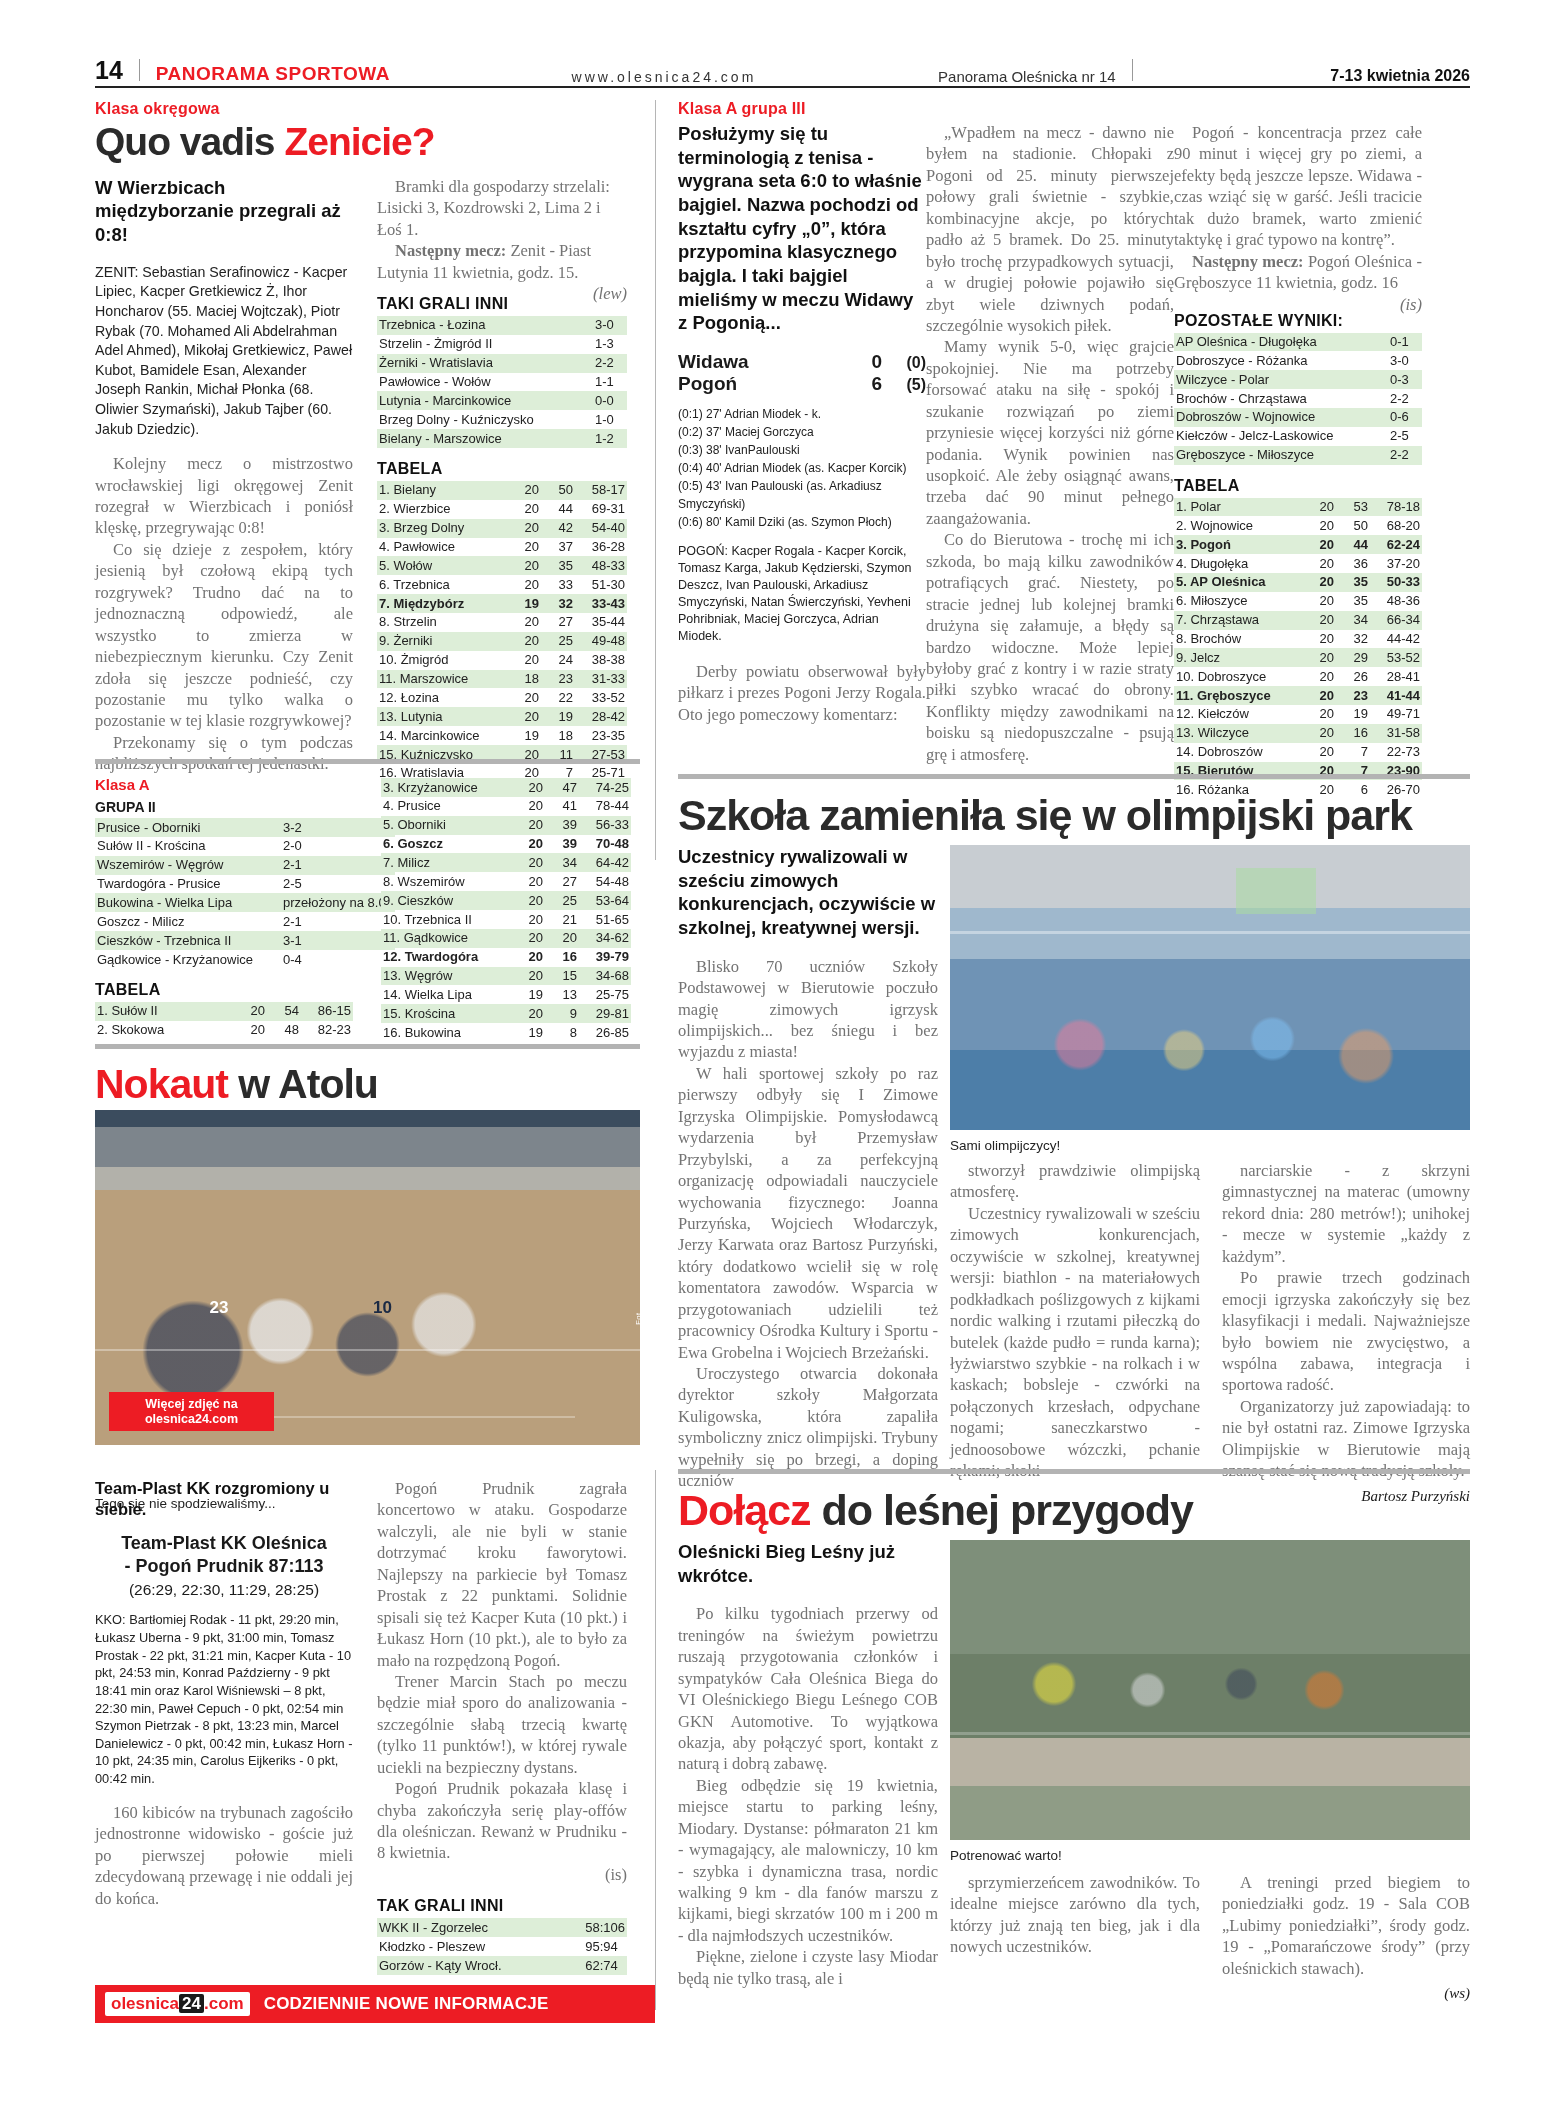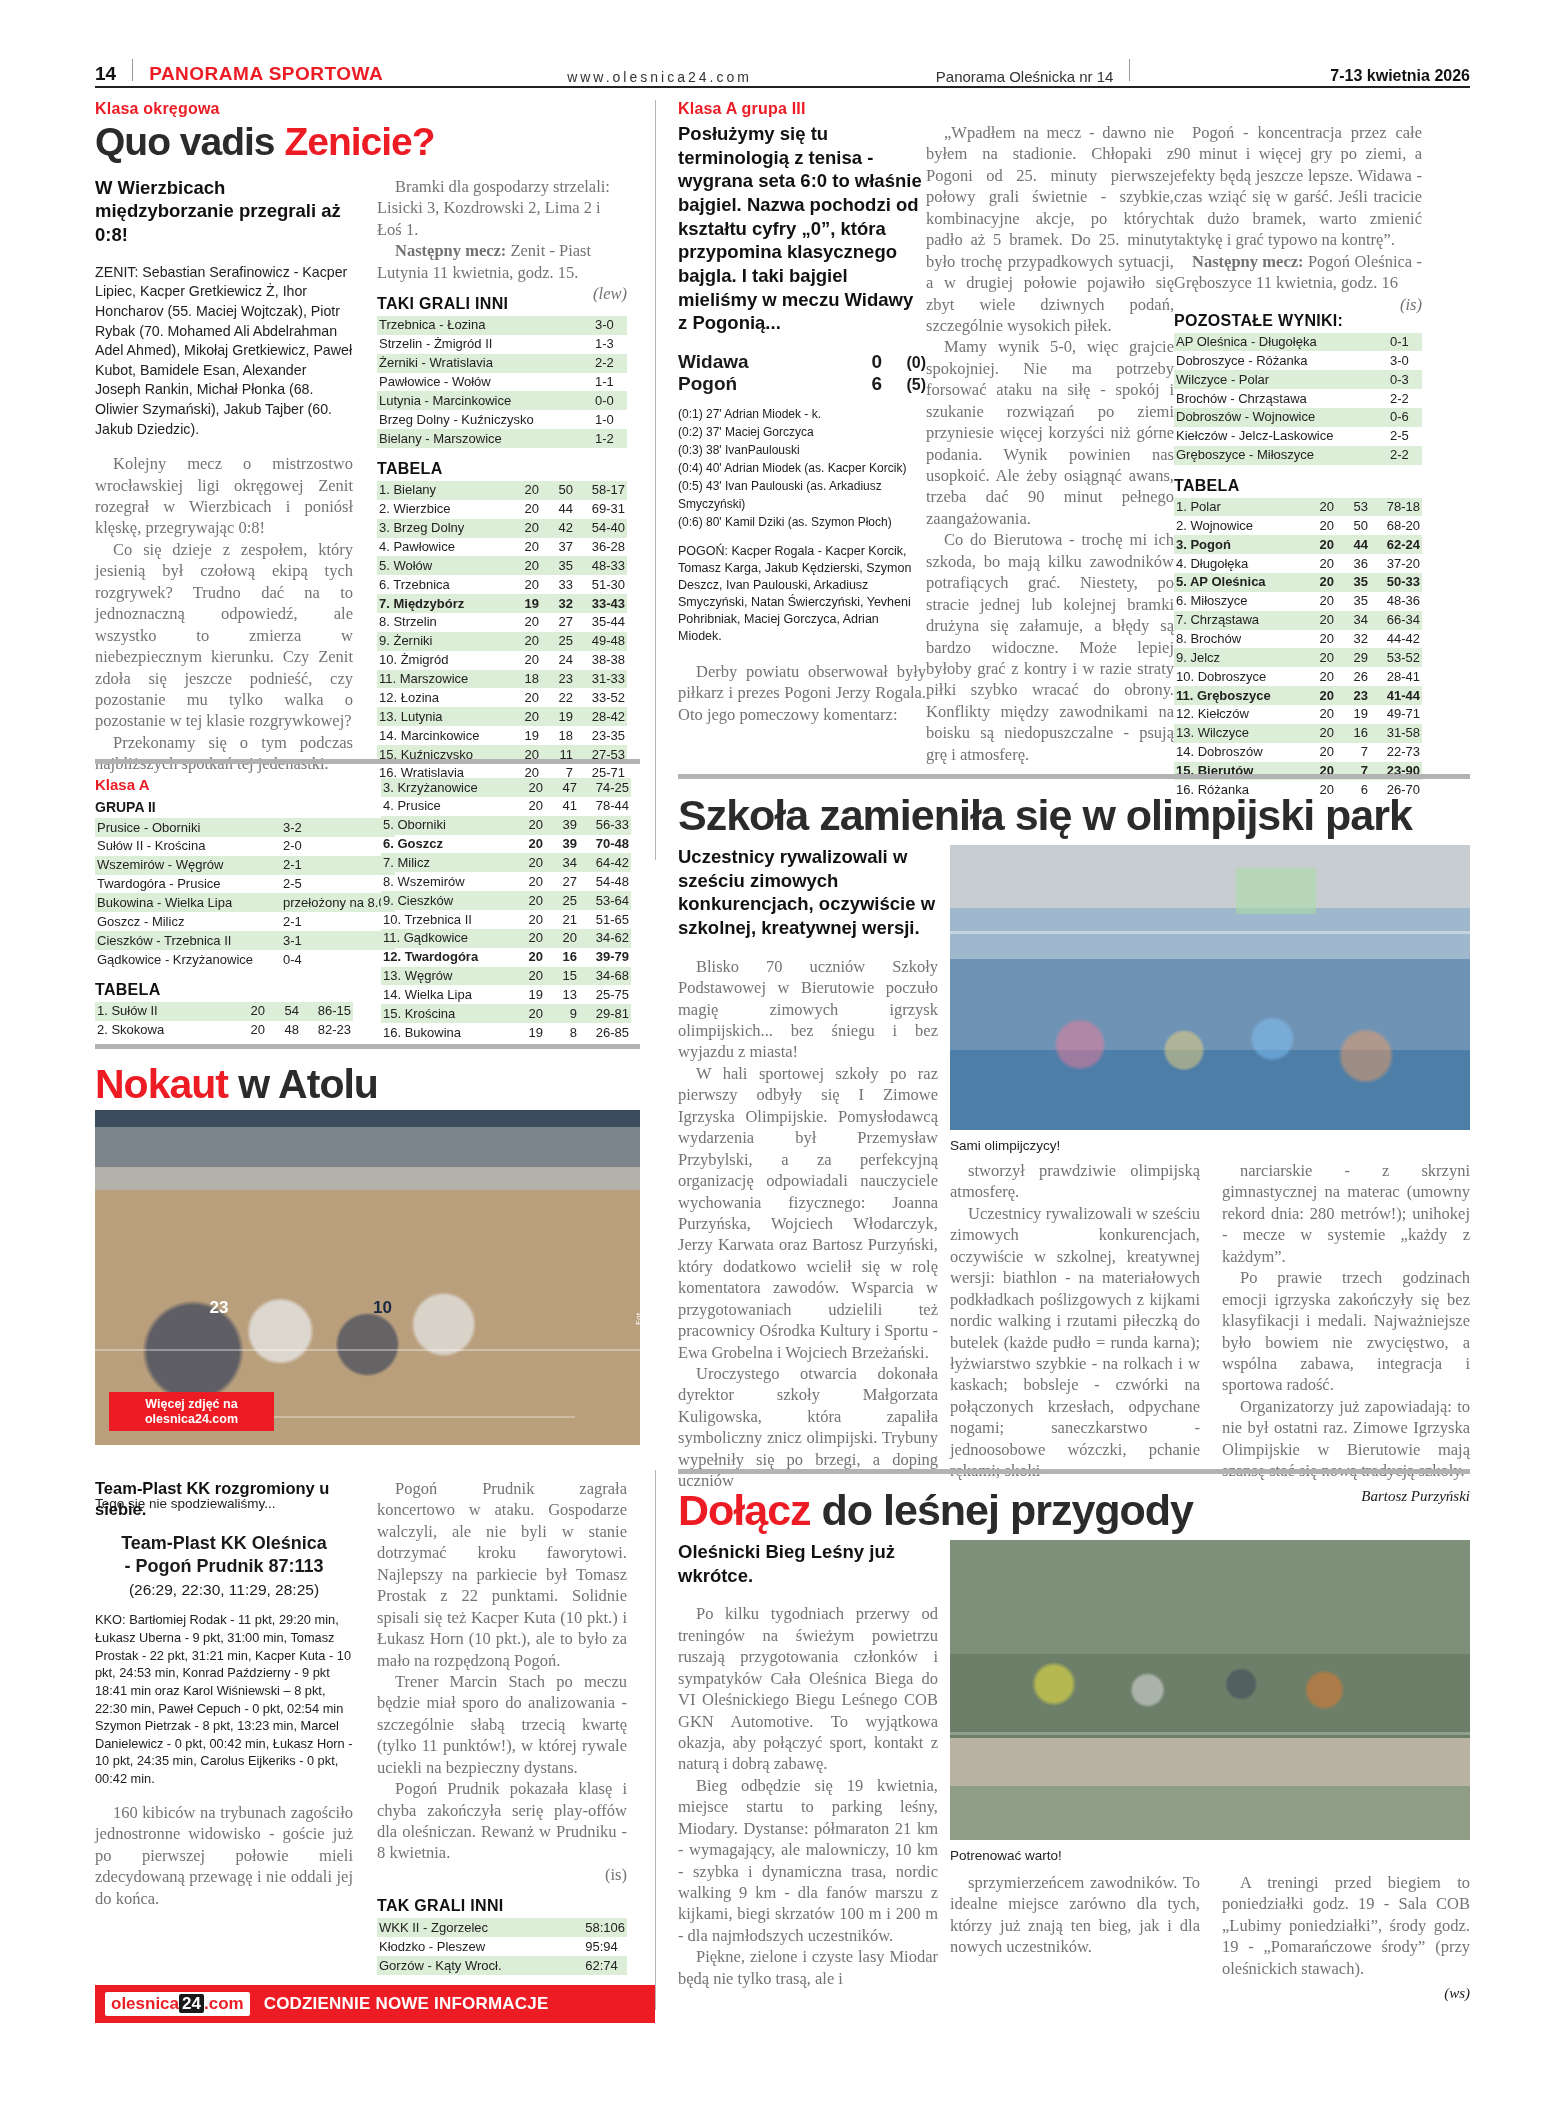--- a/index.html
+++ b/index.html
@@ -11,21 +11,21 @@
     color:#1a1a1a;
     position:relative;
   }
   .page { position:relative; width:1558px; height:2102px; padding:0; }
 
   
   .masthead {
     position:absolute; left:95px; top:55px; width:1375px; height:30px;
     display:flex; align-items:flex-end; gap:0;
   }
-  .mh-page { font-weight:bold; font-size:19px; color:#111; letter-spacing:0;margin-top:36px; }
+  .mh-page { font-weight:bold; font-size:25px; color:#111; letter-spacing:0;margin-top:36px; }
   .mh-sep { width:1px; background:#999; height:22px; margin:0 16px; align-self:center;}
   .mh-title { font-weight:bold; font-size:19px; color:#ed1c24; letter-spacing:.5px; }
   .mh-url { font-size:14px; color:#333; letter-spacing:3px; margin-left:auto; }
   .mh-issue { font-size:15px; color:#333; margin-left:auto; }
   .mh-date { font-size:16px; font-weight:bold; color:#111; margin-left:auto; }
   .mh-rule { position:absolute; left:95px; top:86px; width:1375px; height:2px; background:#222; }
 
   
   .col { position:absolute; }
   .kicker { color:#ed1c24; font-weight:bold; font-size:16px; margin:0 0 4px 0; letter-spacing:.2px; }

